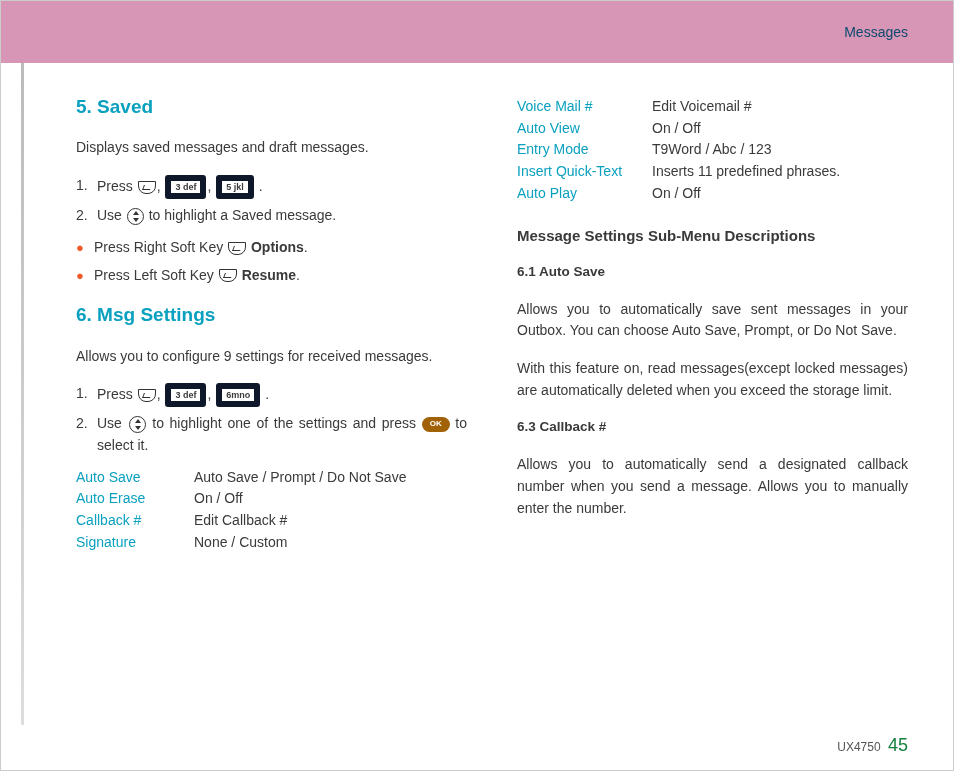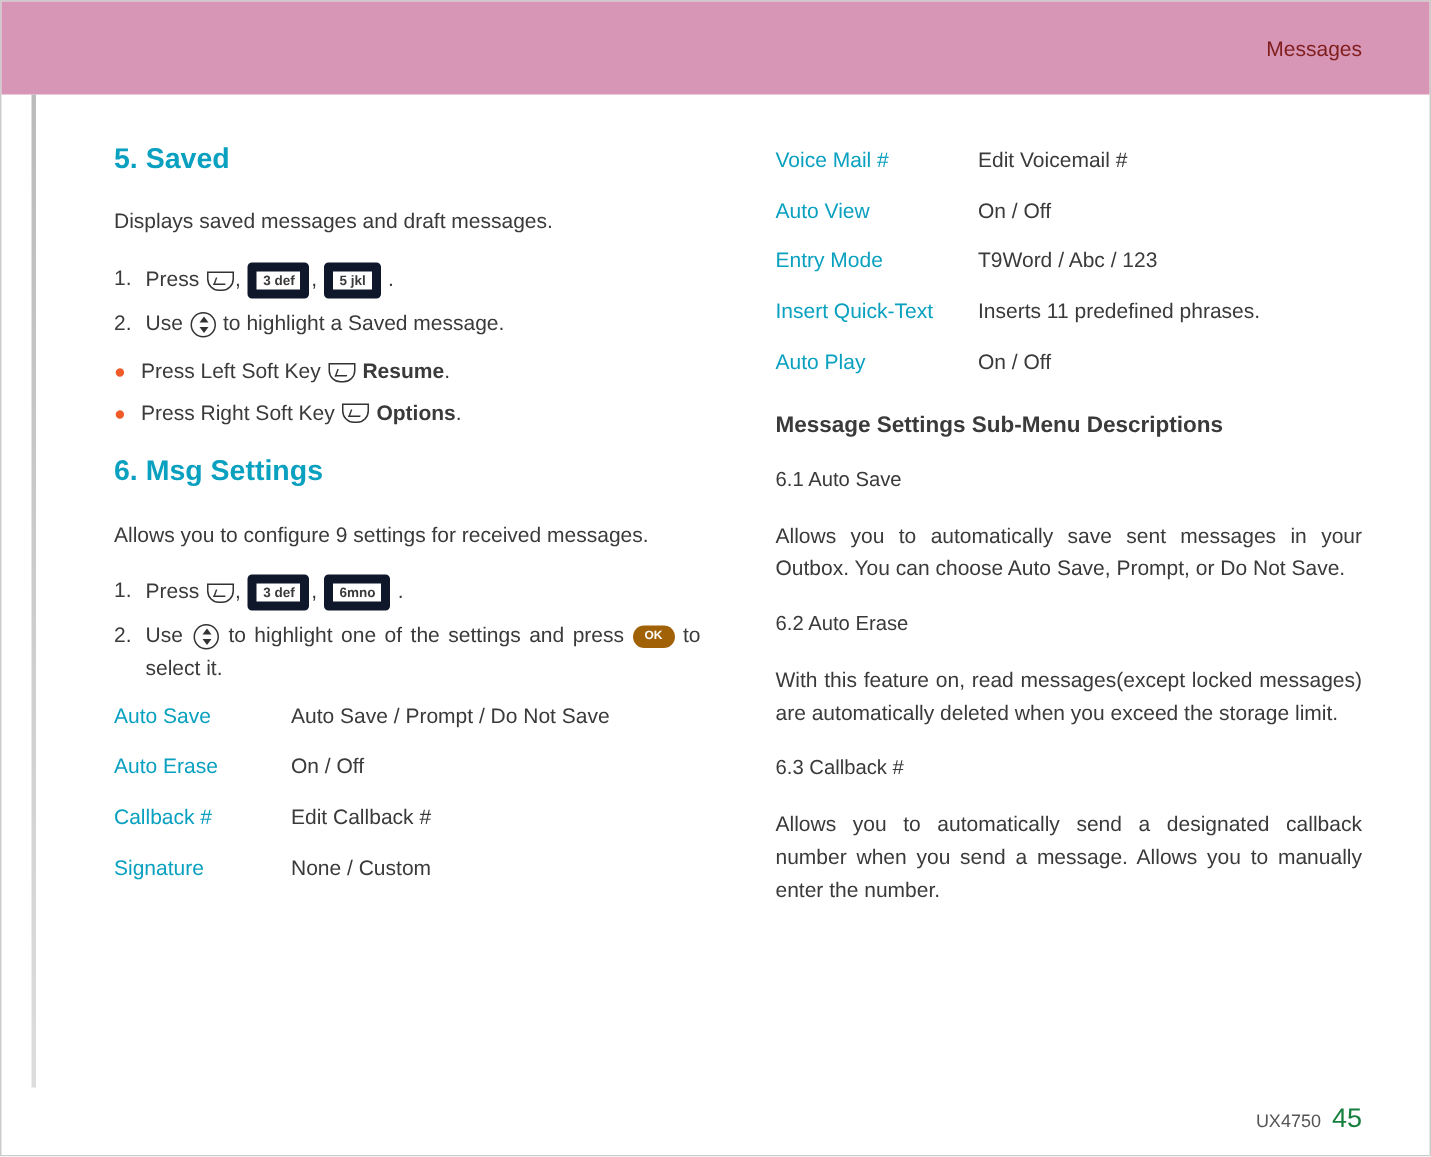--- a/index.html
+++ b/index.html
@@ -1,41 +1,41 @@
 <!DOCTYPE html>
 <html><head>
 <meta charset="utf-8">
 <style>
 *{box-sizing:border-box;margin:0;padding:0}
 html,body{width:954px;height:771px;font-family:Arial,Helvetica,sans-serif;background:#fff;color:#333}
 .page{position:relative;width:954px;height:771px;border:1px solid #ccc}
 .hdr{height:62px;background:#d896b6;display:flex;align-items:center;justify-content:flex-end;padding-right:45px}
-.hdr span{color:#7f1d1d;font-size:14px;font-weight:400}
+.hdr span{color:#0c4a6e;font-size:14px;font-weight:400}
 .vbar{position:absolute;left:20px;top:62px;bottom:45px;width:3px;background:linear-gradient(#bbb,#ddd)}
 .cols{display:flex;gap:50px;padding:25px 45px 0 75px}
 .col{width:402px;font-size:14px;line-height:1.55;color:#3a3a3a}
 .h-sec{color:#0aa0bf;font-size:19px;font-weight:700;margin:4px 0 10px}
 .h-sub{font-weight:700;margin:20px 0 0;font-size:15px}
-.h-sm{font-weight:400;margin:14px 0 6px;font-size:13.5px}
+.h-sm{font-weight:700;margin:14px 0 6px;font-size:13.5px}
 p{margin:16px 0;text-align:justify}
 ol{list-style:none;margin:6px 0 10px}
 ol>li{margin:6px 0;display:flex;gap:6px}
 ol>li .n{min-width:15px}
 ul.bl{list-style:none;margin:4px 0 12px}
 ul.bl>li{margin:6px 0;padding-left:18px;position:relative}
 ul.bl>li::before{content:"●";position:absolute;left:0;top:1px;color:#f15a29;font-size:13px}
 .ic{display:inline-block;vertical-align:middle;margin:0 1px}
 .key{display:inline-block;border:6px solid #0f172a;border-radius:3px;padding:0 4px;font-size:9px;line-height:12px;vertical-align:middle;background:#fff;min-width:22px;text-align:center;font-weight:700;margin:0 1px}
 .soft{display:inline-block;width:18px;height:13px;border:1px solid #333;border-radius:0 0 8px 8px;vertical-align:middle;position:relative}
 .soft::after{content:"";position:absolute;left:4px;top:3px;width:7px;height:4px;border-left:1px solid #333;border-bottom:1px solid #333;transform:skewX(-20deg)}
 .nav{display:inline-block;width:17px;height:17px;border:1px solid #333;border-radius:50%;vertical-align:middle;position:relative}
 .nav::before{content:"";position:absolute;left:5px;top:2px;border-left:3px solid transparent;border-right:3px solid transparent;border-bottom:4px solid #333}
 .nav::after{content:"";position:absolute;left:5px;bottom:2px;border-left:3px solid transparent;border-right:3px solid transparent;border-top:4px solid #333}
 .okb{display:inline-block;background:#a16207;color:#fff;border-radius:8px;font-size:8px;padding:1px 8px;vertical-align:middle;font-weight:700}
-.tbl{display:grid;grid-template-columns:118px 1fr;row-gap:12px;margin:8px 0}
+.tbl{display:grid;grid-template-columns:118px 1fr;margin:8px 0}
 .tbl .k{color:#0aa0bf}
 .tbl .v{text-align:left}
 .footer{position:absolute;bottom:14px;right:45px;font-size:12px;color:#555}
 .footer .pg{font-size:18px;color:#15803d;margin-left:4px}
 .j{text-align:justify}
 </style>
 </head>
 <body>
 
 <div class="page">
@@ -63,28 +63,28 @@
             <span class="n">2.</span>
      <span>
       <span>Use</span>
       <span class="ic nav"></span>
       <span>to highlight a Saved message.</span>
      </span>
           </li>
    </ol>
    <ul class="bl">
     <li>
+     <span>Press Right Soft Key</span>
+     <span class="ic soft"></span>
+     <b>Options</b><span>.</span>
+    </li>
+    <li>
      <span>Press Left Soft Key</span>
      <span class="ic soft"></span>
      <b>Resume</b><span>.</span>
-    </li>
-    <li>
-     <span>Press Right Soft Key</span>
-     <span class="ic soft"></span>
-     <b>Options</b><span>.</span>
     </li>
    </ul>
 
    <div class="h-sec" style="margin-top:14px">6. Msg Settings</div>
    <p>Allows you to configure 9 settings for received messages.</p>
    <ol>
     <li>
             <span class="n">1.</span>
      <span>
       <span>Press</span>
@@ -128,21 +128,20 @@
     <div class="v">Inserts 11 predefined phrases.</div>
     <div class="k">Auto Play</div>
     <div class="v">On / Off</div>
    </div>
 
    <div class="h-sub">Message Settings Sub-Menu Descriptions</div>
 
    <div class="h-sm">6.1 Auto Save</div>
    <p class="j">Allows you to automatically save sent messages in your Outbox. You can choose Auto Save, Prompt, or Do Not Save.</p>
 
-   <div class="h-sm">6.2 Auto Erase</div>
    <p class="j">With this feature on, read messages(except locked messages) are automatically deleted when you exceed the storage limit.</p>
 
    <div class="h-sm">6.3 Callback #</div>
    <p class="j">Allows you to automatically send a designated callback number when you send a message. Allows you to manually enter the number.</p>
   </div>
  </div>
 
  <div class="footer">
   <span>UX4750</span>
   <span class="pg">45</span>

